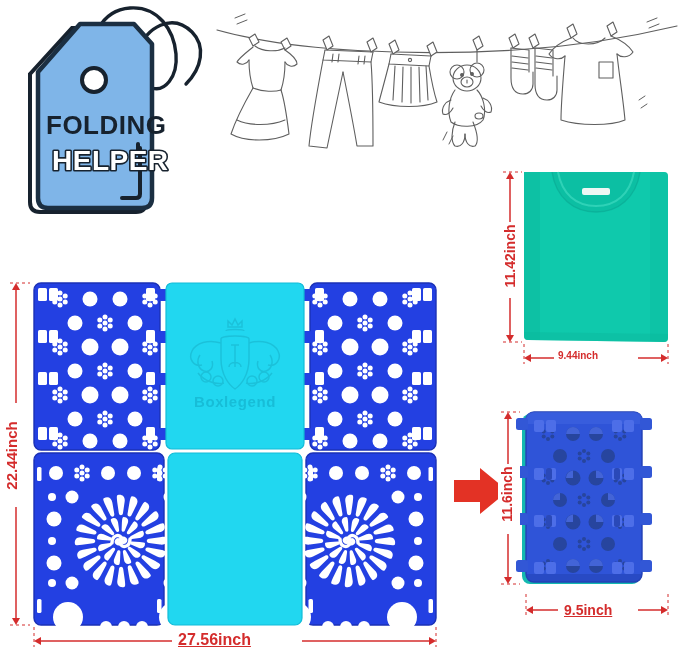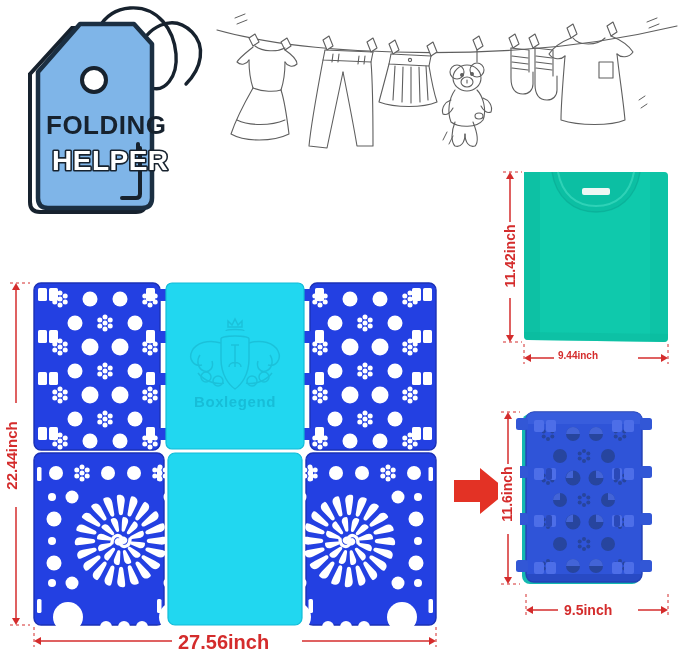--- a/index.html
+++ b/index.html
@@ -489,21 +489,21 @@
         <path d="M429 382 L436 386 L429 390 Z" fill="#d42c2c" stroke="none"></path>
         <line x1="34" y1="372" x2="34" y2="392" stroke-dasharray="3 3" stroke-width="1"></line>
         <line x1="436" y1="372" x2="436" y2="392" stroke-dasharray="3 3" stroke-width="1"></line>
       </g>
 
       <rect x="6" y="148" width="22" height="104" fill="#ffffff"></rect>
       <rect x="172" y="374" width="130" height="24" fill="#ffffff"></rect>
     </svg>
 
     <div class="dim-label vertical-label" style="left:-35px; top:192px; width:92px; text-align:center; font-size:15px;">22.44inch</div>
-    <div class="dim-label" style="left:178px; top:376px; font-size:20px;">27.56inch</div>
+    <div class="dim-label" style="left:178px; top:376px; font-size:16px;text-decoration:underline;">27.56inch</div>
   </div>
 
   <div class="abs" id="shirt-block">
     <svg width="201" height="220" viewBox="0 0 201 220">
 
       <path d="M46 12 L186 12 Q190 12 190 16 L190 178 Q190 182 186 182 L50 180 Q46 180 46 176 Z" fill="#0fc9ac"></path>
 
       <path d="M46 12 L62 12 L62 180 L50 180 Q46 180 46 176 Z" fill="#0bb79c" opacity="0.45"></path>
 
       <path d="M172 12 L186 12 Q190 12 190 16 L190 178 Q190 182 186 182 L172 181 Z" fill="#0bb79c" opacity="0.35"></path>
@@ -664,16 +664,16 @@
         <path d="M55 208 L48 212 L55 216 Z" fill="#d42c2c" stroke="none"></path>
         <path d="M183 208 L190 212 L183 216 Z" fill="#d42c2c" stroke="none"></path>
         <line x1="48" y1="196" x2="48" y2="218" stroke-dasharray="3 3" stroke-width="1"></line>
         <line x1="190" y1="196" x2="190" y2="218" stroke-dasharray="3 3" stroke-width="1"></line>
       </g>
       <rect x="20" y="66" width="22" height="70" fill="#ffffff"></rect>
       <rect x="80" y="202" width="80" height="22" fill="#ffffff"></rect>
     </svg>
 
     <div class="dim-label vertical-label" style="left:-11px; top:88px; width:80px; text-align:center; font-size:14px;">11.6inch</div>
-    <div class="dim-label" style="left:86px; top:204px; font-size:14px;">9.5inch</div>
+    <div class="dim-label" style="left:86px; top:204px; font-size:14px;text-decoration:underline;">9.5inch</div>
   </div>
 
 </div>
 
 </body></html>

